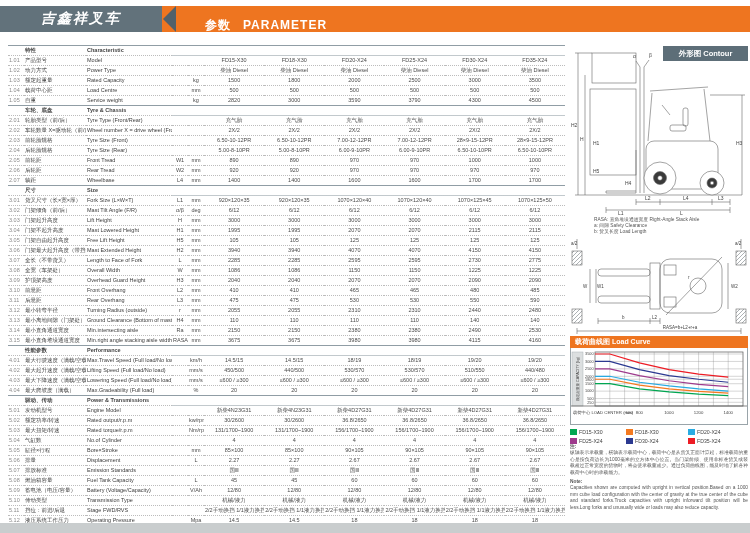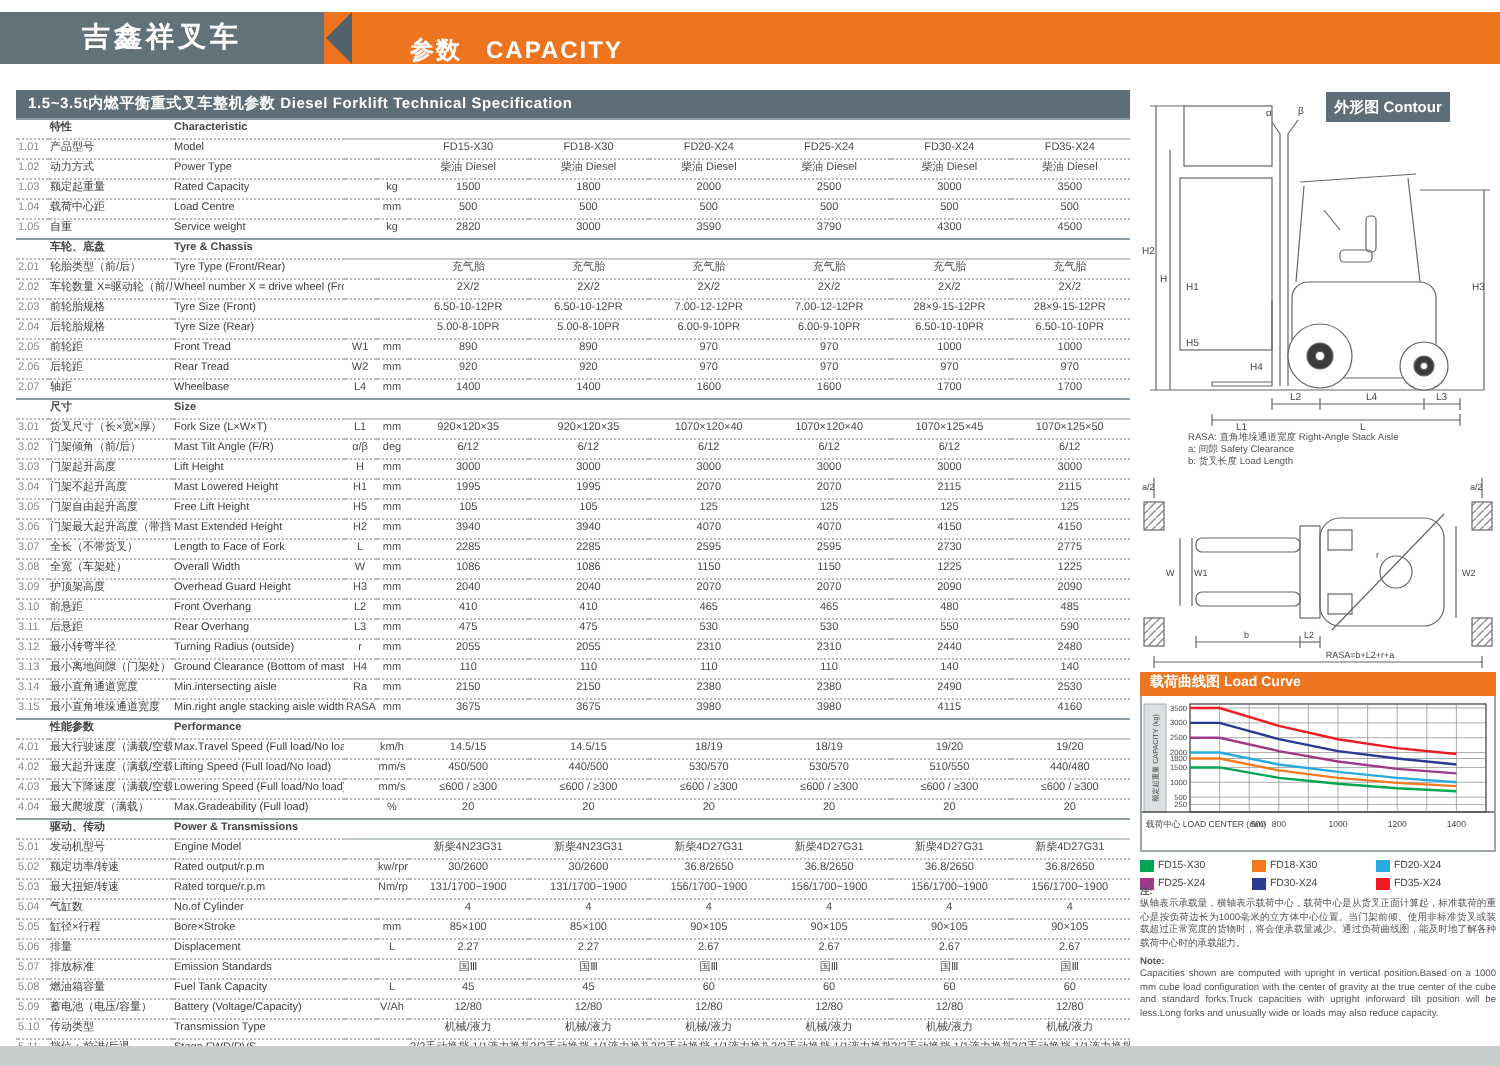--- a/index.html
+++ b/index.html
@@ -1,40 +1,40 @@
 <!DOCTYPE html>
 <html><head>
 <meta charset="utf-8">
 <style>
   html,body{margin:0;padding:0;}
   body{width:750px;height:533px;position:relative;background:#ffffff;
        font-family:"Liberation Sans","DejaVu Sans",sans-serif;color:#3c3c3c;overflow:hidden;}
   
   .logo-box{position:absolute;left:0;top:6px;width:162px;height:26px;background:#62727b;
-            display:flex;align-items:center;justify-content:center;}
+            display:flex;align-items:center;justify-content:center;font-style:italic;}
   .logo-box span{color:#fff;font-weight:bold;font-size:14px;letter-spacing:2px;}
   .orange-bar{position:absolute;left:162px;top:6px;width:588px;height:26px;background:#ee7520;}
   .notch{position:absolute;left:163px;top:6px;width:13px;height:26px;background:#51616b;
          clip-path:polygon(100% 0,100% 100%,0 50%);}
   .hdr-title{position:absolute;left:205px;top:6px;height:38px;display:flex;align-items:center;gap:12px;}
   .hdr-title b{color:#fff;font-size:12px;letter-spacing:1px;}
   
   .tbl-wrap{position:absolute;left:8px;top:45px;width:557px;}
   .tbl-title{background:#5d6e78;color:#fff;font-weight:bold;font-size:7.5px;height:14px;
              line-height:14px;padding-left:6px;letter-spacing:.3px;}
   table.spec{width:557px;border-collapse:collapse;table-layout:fixed;font-size:5.5px;
              border-bottom:2px solid #4e5a61;}
   table.spec td{height:9px;line-height:9px;padding:0 1px;white-space:nowrap;overflow:hidden;}
   tr.row td{border-top:1px dotted #bcbcbc;}
   tr.sec td{border-top:1px solid #909da5;font-weight:bold;color:#444;}
   td.no{color:#8a8a8a;}
   td.sym,td.unit,td.val{text-align:center;color:#4a4a4a;}
   td.secspan{border-bottom:1px solid #c2c9cd;}
   
-  .contour-title{position:absolute;left:663px;top:46px;width:62px;height:15px;background:#5d6e78;
+  .contour-title{position:absolute;left:663px;top:46px;width:85px;height:15px;background:#5d6e78;
                  color:#fff;font-weight:bold;font-size:7.5px;display:flex;align-items:center;justify-content:center;}
   .contour-svg{position:absolute;left:570px;top:45px;}
   .rasa-notes{position:absolute;left:594px;top:217px;width:156px;font-size:4.8px;line-height:6px;color:#555;}
   .topview-svg{position:absolute;left:570px;top:235px;}
   .lc-wrap{position:absolute;left:570px;top:336px;width:178px;}
   .lc-title{background:#ee7520;color:#fff;font-weight:bold;font-size:7px;height:12px;line-height:12px;padding-left:5px;}
   .lc-chart{border:1px solid #9aa4a9;border-top:none;background:#fff;}
   .lc-legend{margin-top:4px;display:grid;grid-template-columns:56px 62px 58px;row-gap:3px;font-size:5.2px;color:#444;}
   .lc-legend .li{display:flex;align-items:center;gap:2px;}
   .lc-legend .sw{width:7px;height:6px;display:inline-block;}
@@ -47,25 +47,24 @@
 </head>
 <body>
 
 <div class="orange-bar"></div>
 <div class="logo-box">
   <span>吉鑫祥叉车</span>
 </div>
 <div class="notch"></div>
 <div class="hdr-title">
   <b>参数</b>
-  <b>CAPACITY</b>
+  <b>PARAMETER</b>
 </div>
 
 <div class="tbl-wrap">
-  <div class="tbl-title">1.5~3.5t内燃平衡重式叉车整机参数  Diesel Forklift Technical Specification</div>
   <table class="spec">
     <colgroup>
       <col style="width:16px">
         <col style="width:62px">
         <col style="width:86px">
       <col style="width:16px">
         <col style="width:16px">
       <col>
         <col>
         <col>

